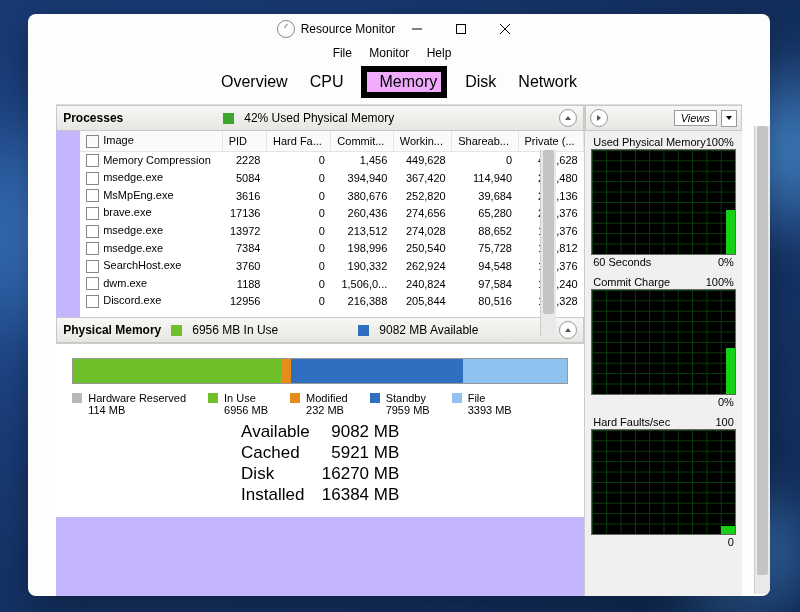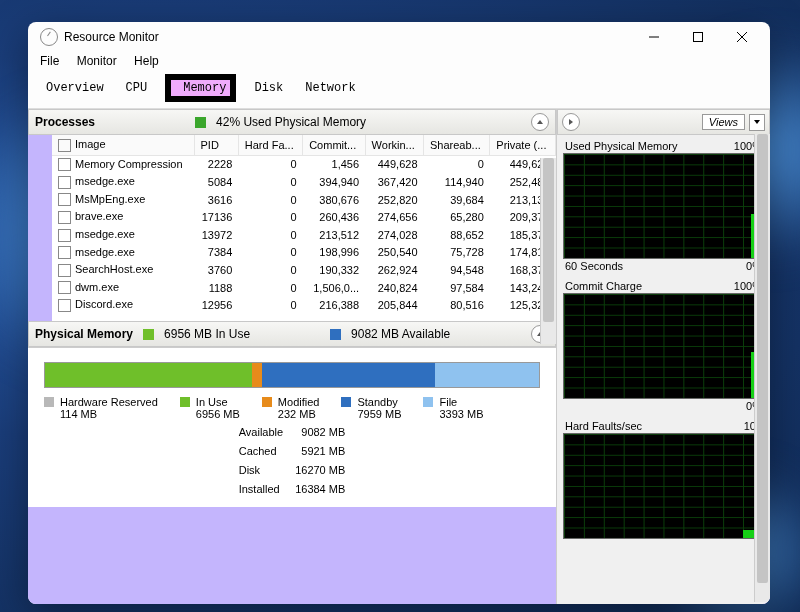--- a/index.html
+++ b/index.html
@@ -1,28 +1,28 @@
 <!DOCTYPE html>
 <html><head>
 <meta charset="utf-8">
 <style>
 html,body{margin:0;padding:0;font-family:"Segoe UI",Tahoma,sans-serif;font-size:11px;color:#000;}
 body{background:radial-gradient(ellipse at 20% 40%,#2a5fb0 0%,#1a3d7a 40%,#0f2952 100%);width:800px;height:612px;overflow:hidden;position:relative;}
 .bloom{position:absolute;border-radius:50%;background:radial-gradient(circle,#4a8fd8 0%,transparent 60%);filter:blur(20px);}
-.window{position:absolute;left:28px;top:22px;width:742px;height:582px;background:#fdfdfd;border-radius:8px;box-shadow:0 10px 40px rgba(0,0,0,.4);display:flex;flex-direction:column;overflow:hidden;}
+.window{position:absolute;left:28px;top:14px;width:742px;height:582px;background:#fdfdfd;border-radius:8px;box-shadow:0 10px 40px rgba(0,0,0,.4);display:flex;flex-direction:column;overflow:hidden;align-items:center;}
 .titlebar{height:30px;display:flex;align-items:center;padding:0 6px;}
 .titlebar .ico{width:16px;height:16px;border:1px solid #888;border-radius:50%;position:relative;margin:0 6px;}
 .titlebar .ico::after{content:"";position:absolute;left:6px;top:2px;width:1px;height:5px;background:#888;transform-origin:bottom;transform:rotate(35deg);}
 .titlebar .ttl{font-size:12px;}
 .titlebar .spacer{flex:1;}
 .wbtn{width:44px;height:30px;display:flex;align-items:center;justify-content:center;}
 .wbtn svg{display:block;}
 .menubar{padding:2px 12px 4px;font-size:12px;}
 .menubar span{margin-right:14px;}
-.tabs{padding:2px 14px 6px;display:flex;gap:14px;font-size:12px;align-items:center;font-family:Liberation Mono, monospace;}
+.tabs{padding:2px 14px 6px;display:flex;gap:14px;font-size:16px;align-items:center;}
 .tab{padding:1px 4px;}
 .tab.active{border:6px solid #000000;background:#f0abfc;padding-left:12px;}
 .body{flex:1;display:flex;background:#c4b5fd;border-top:1px solid #ddd;overflow:hidden;}
 .left{width:528px;display:flex;flex-direction:column;border-right:1px solid #ccc;}
 .right{flex:1;display:flex;flex-direction:column;background:#f0f0f0;}
 .panelhdr{height:24px;background:linear-gradient(#f7f7f5,#e6e6e2);border:1px solid #c8c8c8;display:flex;align-items:center;padding:0 6px;font-weight:bold;font-size:12px;gap:10px;}
 .panelhdr .sq{width:11px;height:11px;}
 .panelhdr .collapse{margin-left:auto;width:16px;height:16px;border:1px solid #999;border-radius:50%;background:#fff;display:flex;align-items:center;justify-content:center;}
 .panelhdr .collapse::after{content:"";width:0;height:0;border-left:3px solid transparent;border-right:3px solid transparent;border-bottom:4px solid #555;}
 .tbl{flex:1;overflow:auto;background:#fff;}
@@ -31,21 +31,21 @@
 td{padding:2px 6px;white-space:nowrap;}
 td.num{text-align:right;}
 .chk{display:inline-block;width:11px;height:11px;border:1px solid #888;margin-right:4px;vertical-align:middle;}
 .physmem{background:#fff;border-top:1px solid #ccc;padding:8px 16px 12px;}
 .membar{display:flex;height:24px;border:1px solid #999;margin:6px 0 8px;}
 .membar>div{height:100%;}
 .legend{display:flex;gap:22px;flex-wrap:wrap;font-size:11px;}
 .legend .item{display:flex;gap:6px;}
 .legend .sw{width:10px;height:10px;margin-top:1px;}
 .legend .txt{display:flex;flex-direction:column;}
-.summary{margin-top:6px;display:grid;grid-template-columns:auto auto;gap:7px 12px;justify-content:center;font-size:11px;}
+.summary{margin-top:6px;display:grid;grid-template-columns:auto auto;gap:1px 12px;justify-content:center;font-size:17px;}
 .summary .v{text-align:right;}
 .righthdr{height:24px;background:linear-gradient(#f7f7f5,#e6e6e2);border:1px solid #c8c8c8;display:flex;align-items:center;padding:0 4px;gap:4px;font-style:italic;}
 .righthdr .nav{width:16px;height:16px;border:1px solid #999;border-radius:50%;background:#fff;display:flex;align-items:center;justify-content:center;}
 .righthdr .nav::after{content:"";width:0;height:0;border-top:3px solid transparent;border-bottom:3px solid transparent;border-left:4px solid #555;}
 .righthdr .spacer{flex:1;}
 .righthdr .views{border:1px solid #999;background:#fff;padding:1px 6px;font-size:11px;}
 .righthdr .dd{border:1px solid #999;background:#fff;height:15px;width:14px;display:flex;align-items:center;justify-content:center;}
 .righthdr .dd::after{content:"";width:0;height:0;border-left:3px solid transparent;border-right:3px solid transparent;border-top:4px solid #000;}
 .charts{flex:1;overflow:auto;padding:4px 6px;}
 .chart{margin-bottom:6px;}

